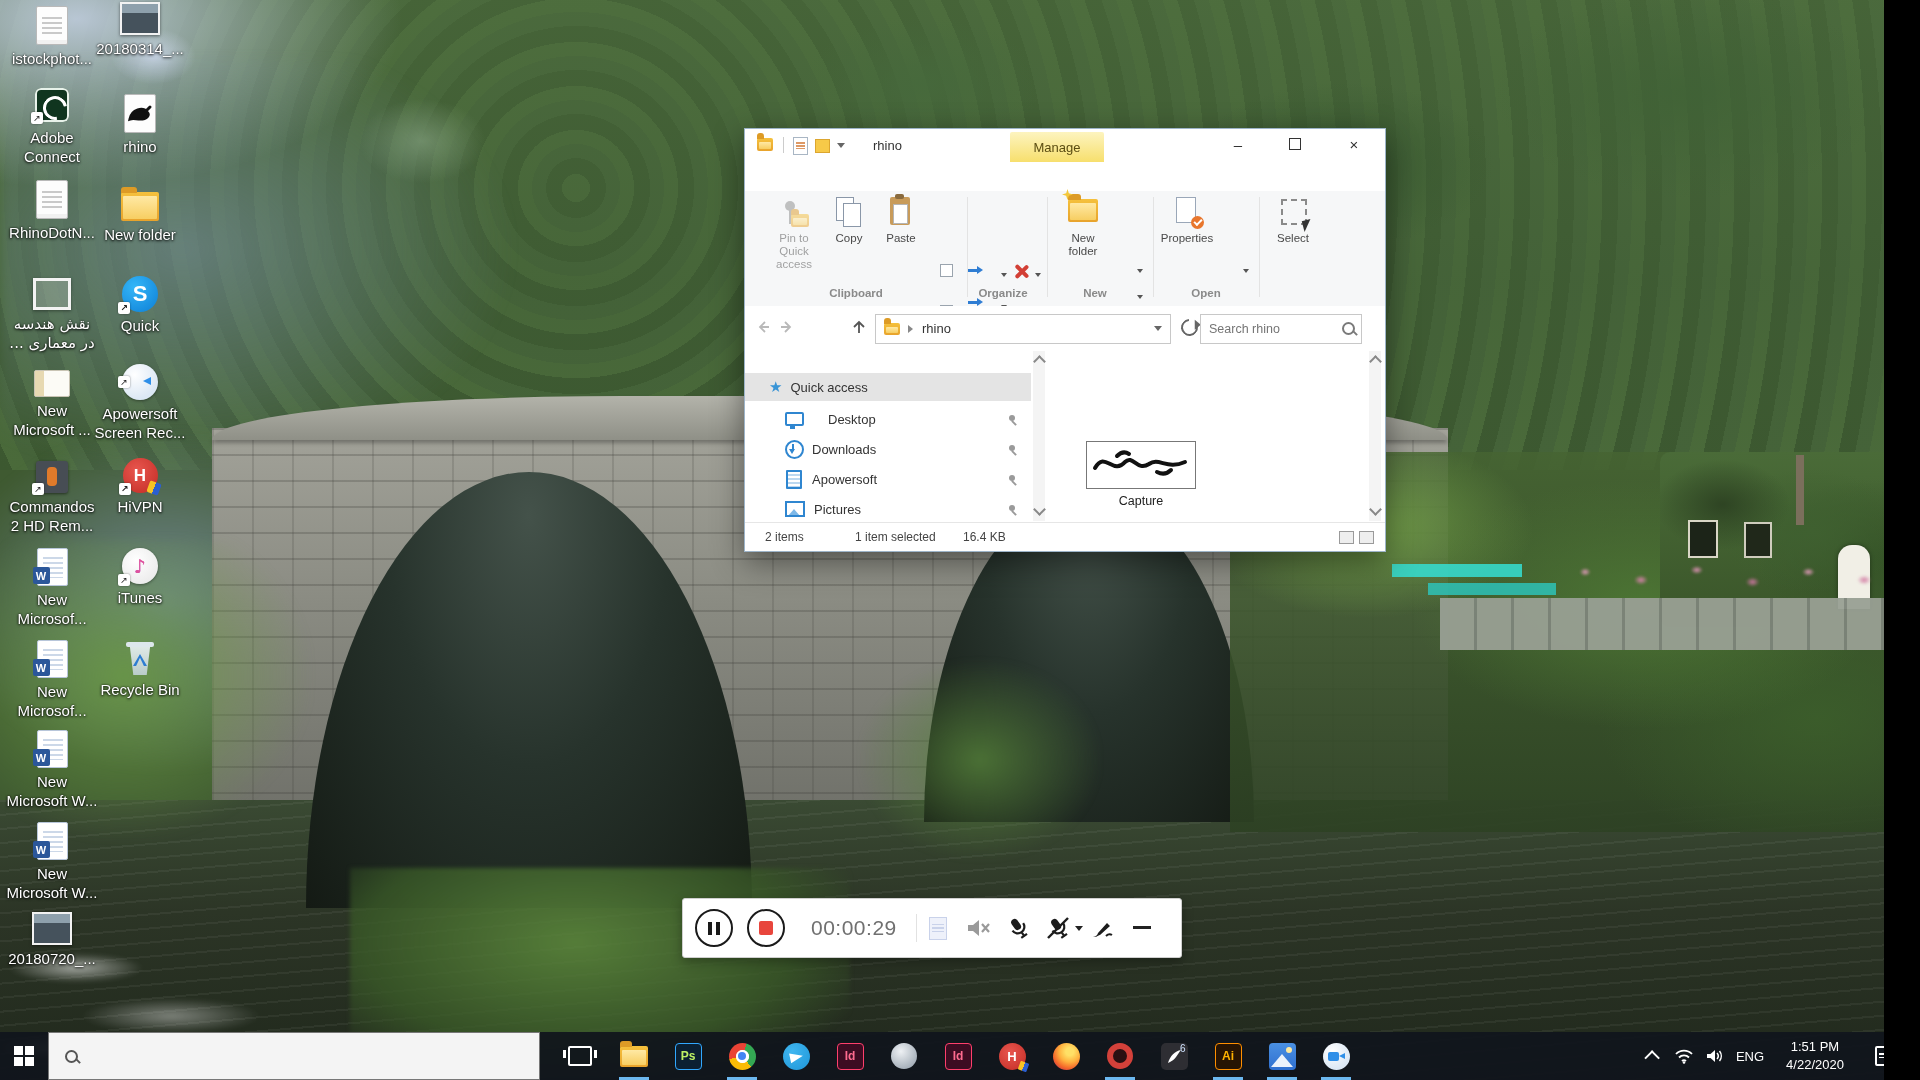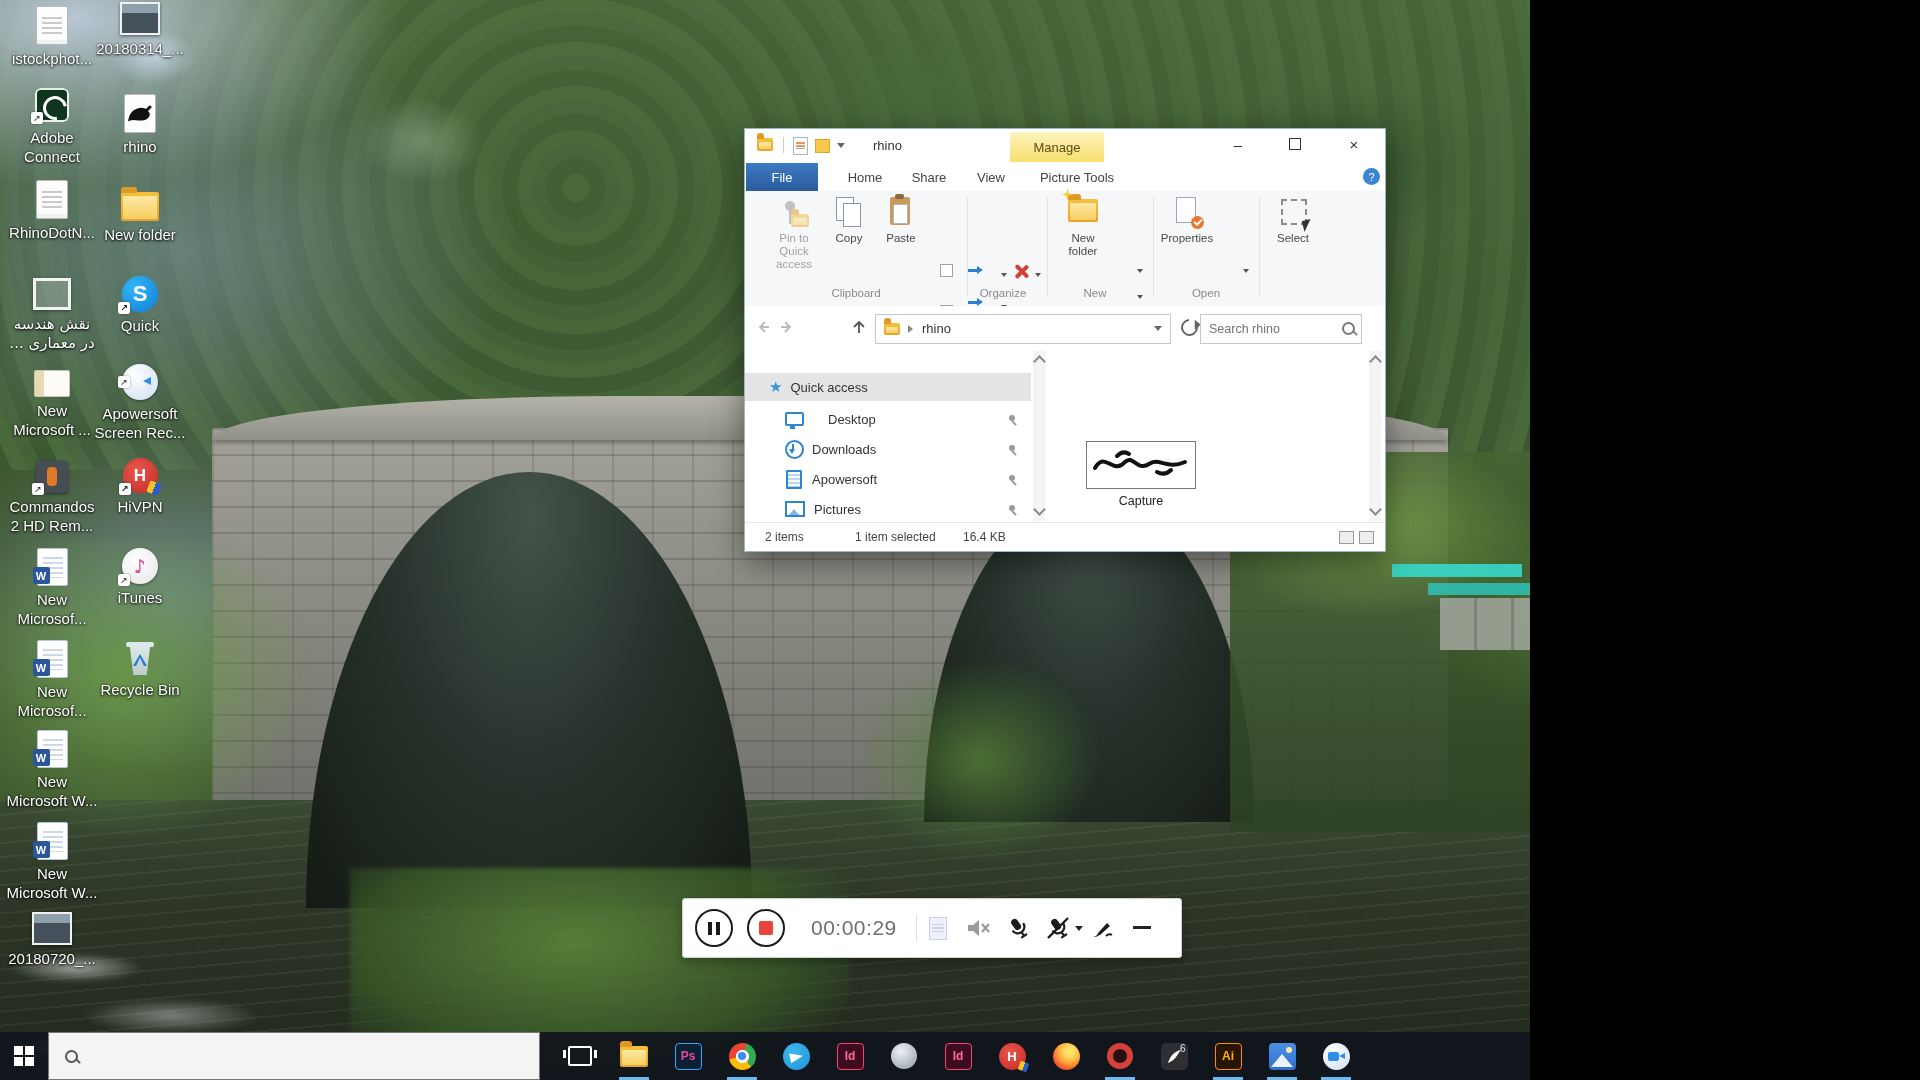--- a/index.html
+++ b/index.html
@@ -1,16 +1,16 @@
 <!DOCTYPE html>
 <html><head>
 <meta charset="utf-8">
 <style>
   html,body{margin:0;padding:0;background:#000;}
-  #screen{position:relative;width:1530px;height:1080px;overflow:hidden;
+  #screen{position:relative;width:1884px;height:1080px;overflow:hidden;
     font-family:"Liberation Sans","DejaVu Sans",sans-serif;-webkit-font-smoothing:antialiased;}
   .ab{position:absolute;}
 
   
   .scene{position:absolute;inset:0;background:#3f5a31;}
   .hills{position:absolute;left:0;top:0;width:1920px;height:470px;
     background:
       radial-gradient(60px 40px at 8% 12%, rgba(205,216,235,.85), rgba(205,216,235,0) 70%),
       radial-gradient(500px 260px at 4% 4%, rgba(196,208,228,.9), rgba(196,208,228,0) 65%),
       radial-gradient(90px 60px at 22% 30%, rgba(120,150,110,.8), rgba(0,0,0,0) 70%),
@@ -168,21 +168,21 @@
     color:#fff;display:flex;align-items:center;justify-content:center;}
   .ntab{position:absolute;top:0;height:28px;display:flex;align-items:center;justify-content:center;color:#444;}
   .helpc{position:absolute;left:618px;top:5px;width:17px;height:17px;border-radius:50%;background:#3a86d4;color:#fff;
     font-size:11px;display:flex;align-items:center;justify-content:center;}
   
   .ribbon{position:absolute;left:0;top:62px;right:0;height:115px;background:#f6f7f8;border-bottom:1px solid #dcdcdc;}
   .rbtn{position:absolute;top:4px;height:96px;display:flex;flex-direction:column;align-items:center;font-size:11.5px;color:#494949;text-align:center;}
   .rb-lbl{white-space:pre-line;line-height:1.15;margin-top:3px;}
   .rb-ic{position:relative;width:34px;height:34px;}
   .dis{opacity:.5;}
-  .grplbl{position:absolute;top:96px;width:100px;text-align:center;font-size:11.5px;color:#8a8a8a;}
+  .grplbl{position:absolute;top:96px;width:100px;text-align:center;font-size:11.5px;color:#8a8a8a;font-weight:bold;}
   .gdiv{position:absolute;top:6px;width:1px;height:100px;background:#e3e3e3;}
   .caret-s{display:inline-block;border-left:3.5px solid transparent;border-right:3.5px solid transparent;border-top:4px solid #555;vertical-align:middle;}
   
   .i-pin{position:absolute;left:8px;top:6px;width:10px;height:10px;border-radius:50%;background:#8a8a8a;}
   .i-pin::after{content:"";position:absolute;left:4px;top:9px;width:3px;height:14px;background:#8a8a8a;}
   .i-pinfold{position:absolute;right:2px;bottom:2px;width:18px;height:13px;}
   .i-copy1{position:absolute;left:4px;top:2px;width:16px;height:22px;background:#fff;border:1px solid #8a97a8;}
   .i-copy2{position:absolute;left:11px;top:8px;width:16px;height:22px;background:#fff;border:1px solid #8a97a8;box-shadow:inset 0 0 0 2px #fff;}
   .i-clip{position:absolute;left:6px;top:2px;width:20px;height:28px;background:#c89b5a;border-radius:2px;}
   .i-clip::before{content:"";position:absolute;left:5px;top:-3px;width:9px;height:5px;background:#8a6b3e;border-radius:2px;}
@@ -280,21 +280,21 @@
   .mag2::before{content:"";position:absolute;left:0;top:0;width:9px;height:9px;border:2px solid #555;border-radius:50%;}
   .mag2::after{content:"";position:absolute;left:10px;top:10px;width:6px;height:2px;background:#555;transform:rotate(45deg);}
   .tsearch input{border:none;outline:none;background:transparent;font-size:17px;color:#444;width:380px;font-family:inherit;}
   .tslot{position:absolute;top:0;width:48px;height:48px;display:flex;align-items:center;justify-content:center;}
   .underline{position:absolute;bottom:0;left:9px;width:30px;height:3px;background:#6cb8f0;}
   .tv-ic{width:20px;height:16px;border:2px solid #fff;border-radius:2px;position:relative;background:transparent;}
   .tv-ic::before{content:"";position:absolute;left:-7px;top:2px;width:3px;height:8px;background:#fff;}
   .tv-ic::after{content:"";position:absolute;right:-7px;top:2px;width:3px;height:8px;background:#fff;}
   .tb-folder{width:28px;height:21px;}
   .adsq{width:27px;height:27px;border-radius:4px;display:flex;align-items:center;justify-content:center;font-size:12px;font-weight:bold;box-sizing:border-box;}
-  .sq-ps{background:#0b2033;border:1.5px solid #31a8ff;color:#ec4899;}
+  .sq-ps{background:#0b2033;border:1.5px solid #31a8ff;color:#bef264;}
   .sq-id{background:#3d0c22;border:1.5px solid #ff3f6c;color:#ff6b8f;}
   .sq-ai{background:#271403;border:1.5px solid #ff8f00;color:#ffb200;}
   .tb-chrome{width:27px;height:27px;border-radius:50%;background:conic-gradient(from 140deg,#fbbc05 0 33%,#ea4335 0 66%,#34a853 0 100%);position:relative;}
   .tb-chrome::after{content:"";position:absolute;left:7px;top:7px;width:13px;height:13px;border-radius:50%;background:#fff;box-shadow:inset 0 0 0 3px #fff;}
   .tb-chrome::before{content:"";position:absolute;left:9.5px;top:9.5px;width:8px;height:8px;border-radius:50%;background:#4285f4;z-index:2;}
   .tb-tg{width:27px;height:27px;border-radius:50%;background:radial-gradient(circle at 35% 30%,#3fb6f0,#1f96d8);position:relative;}
   .tb-tg::after{content:"";position:absolute;left:7px;top:9px;width:0;height:0;border-left:13px solid #fff;border-top:5px solid transparent;border-bottom:5px solid transparent;transform:rotate(-12deg);}
   .tb-globe{width:26px;height:26px;border-radius:50%;background:radial-gradient(circle at 38% 32%,#eef1f4,#a6b0ba 75%);}
   .tb-hivpn{width:27px;height:27px;border-radius:50%;background:radial-gradient(circle at 40% 35%,#e8564e,#c22b24);
     color:#fff;font-weight:bold;font-size:13px;display:flex;align-items:center;justify-content:center;position:relative;}
@@ -460,28 +460,20 @@
       <div class="qcaret"></div>
       <div class="wtitle">rhino</div>
       <div class="managetab">Manage</div>
       <div class="wbtn" style="left:470px">–</div>
       <div class="wbtn" style="left:527px">
           <span class="maxbox"></span>
         </div>
       <div class="wbtn" style="left:586px">×</div>
     </div>
 
-    <div class="tabs">
-      <div class="ftab">File</div>
-      <div class="ntab" style="left:92px;width:56px">Home</div>
-      <div class="ntab" style="left:156px;width:56px">Share</div>
-      <div class="ntab" style="left:220px;width:52px">View</div>
-      <div class="ntab" style="left:286px;width:92px">Picture Tools</div>
-      <div class="helpc">?</div>
-    </div>
 
     <div class="ribbon">
       <div class="rbtn dis" style="left:20px;width:58px">
         <div class="rb-ic">
             <span class="i-pin"></span>
             <span class="i-pinfold fold"></span>
           </div>
         <div class="rb-lbl">Pin to Quick
 access</div>
       </div>

